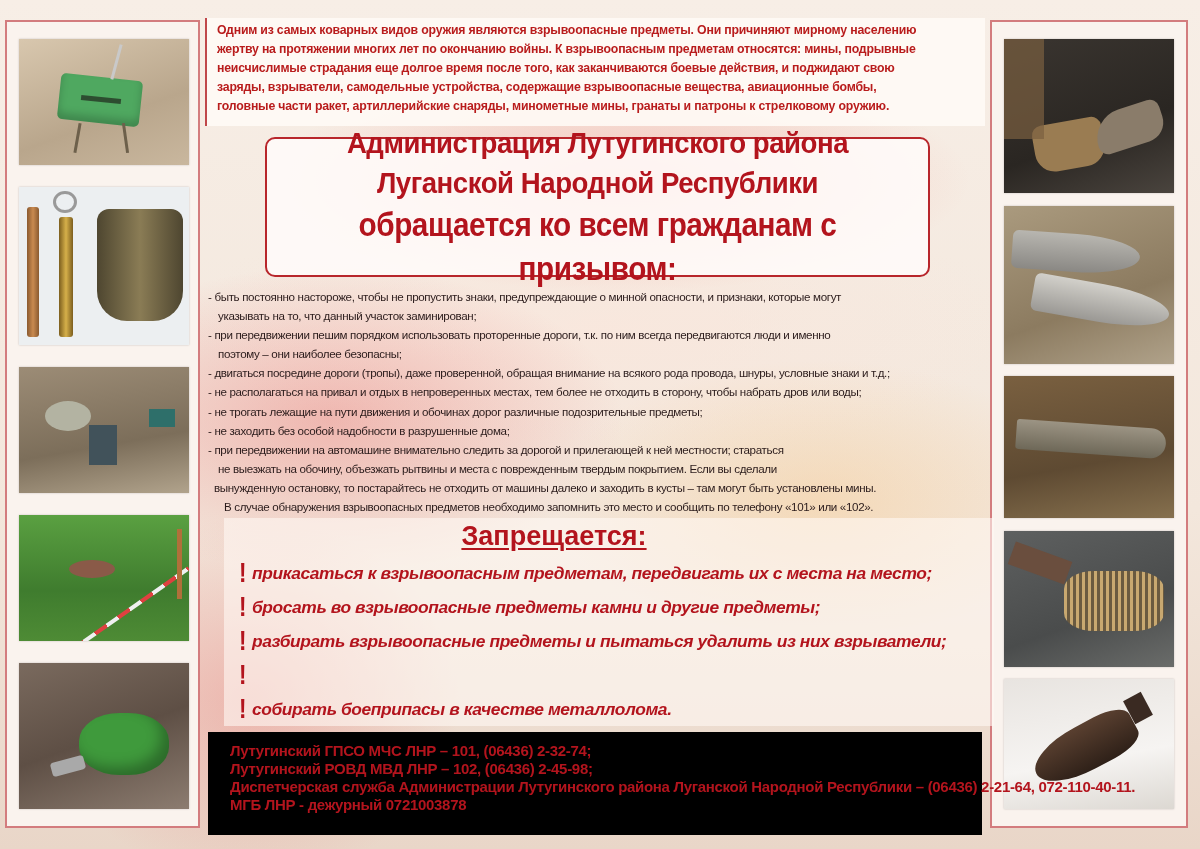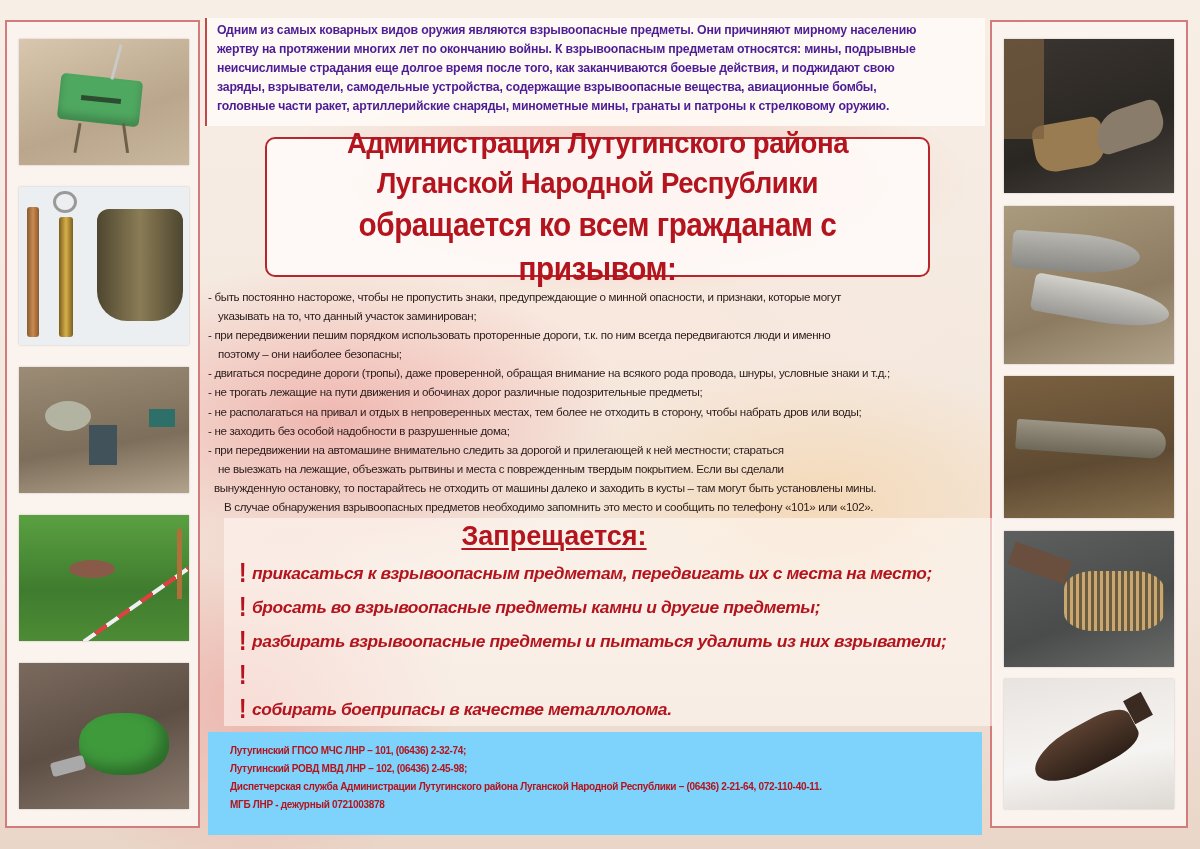--- a/index.html
+++ b/index.html
@@ -32,21 +32,21 @@
   }
   .photo.tall { height: 158px; }
   .photo .obj { position: absolute; }
 
   
   .intro {
     position: absolute; left: 205px; top: 18px; width: 780px; height: 108px;
     background: rgba(255,250,246,0.88);
     border-left: 2px solid #c0474a;
     box-sizing: border-box; padding: 3px 20px 0 10px;
-    color: #4c1d95; font-weight: bold; font-size: 12.3px; line-height: 19px;
+    color: #b91c1c; font-weight: bold; font-size: 12.3px; line-height: 19px;
     text-align: justify; letter-spacing: -0.2px;
     font-family: "Liberation Sans Narrow", "Liberation Sans", sans-serif;
     transform-origin: left top;
   }
   .intro span { display: block; }
   .title-box {
     position: absolute; left: 265px; top: 137px; width: 665px; height: 140px;
     border: 2px solid #b8262b; border-radius: 10px; box-sizing: border-box;
     background: rgba(255,252,250,0.85);
     text-align: center; color: #b3141d; font-weight: bold;
@@ -81,22 +81,22 @@
     width: 10px; color: #b3141d; font-weight: bold; font-size: 28px;
     line-height: 28px; margin-right: 4px; transform: scaleX(0.8);
   }
   .forbid-text {
     color: #b3141d; font-weight: bold; font-size: 17.4px; letter-spacing: -0.4px;
     white-space: nowrap;
     font-style: italic;
   }
   .contacts {
     position: absolute; left: 208px; top: 732px; width: 774px; height: 103px;
-    background: #7dd3fc; box-sizing: border-box; padding: 10px 0 0 22px;
-    color: #b3141d; font-weight: bold; font-size: 10px; line-height: 18px;
+    background: #000000; box-sizing: border-box; padding: 10px 0 0 22px;
+    color: #b3141d; font-weight: bold; font-size: 15px; line-height: 18px;
     letter-spacing: -0.3px;
   }
   .contacts .row { white-space: nowrap; }
 </style>
 </head>
 <body>
 
 <div class="bg-swoosh"></div>
 
 <div class="photo-col left">
@@ -165,25 +165,25 @@
   <div class="l2">Луганской Народной Республики</div>
   <div class="l3">обращается ко всем гражданам с призывом:</div>
 </div>
 
 <div class="advice">
   <div class="item">- быть постоянно настороже, чтобы не пропустить знаки, предупреждающие о минной опасности, и признаки,  которые могут</div>
   <div class="cont">указывать на то, что данный участок заминирован;</div>
   <div class="item">- при передвижении пешим порядком использовать проторенные дороги, т.к. по ним всегда передвигаются люди и именно</div>
   <div class="cont">поэтому – они наиболее безопасны;</div>
   <div class="item">- двигаться посредине дороги (тропы), даже проверенной, обращая внимание на всякого рода провода, шнуры,  условные знаки и т.д.;</div>
+  <div class="item">- не располагаться на привал и отдых в непроверенных местах, тем более не отходить в сторону, чтобы набрать дров или воды;</div>
   <div class="item">- не трогать лежащие на пути движения и обочинах дорог различные подозрительные предметы;</div>
-  <div class="item">- не располагаться на привал и отдых в непроверенных местах, тем более не отходить в сторону, чтобы набрать дров или воды;</div>
   <div class="item">- не заходить без особой надобности в разрушенные дома;</div>
   <div class="item">- при передвижении на автомашине внимательно следить за дорогой и прилегающей к ней местности; стараться</div>
-  <div class="cont">не выезжать на лежащие, объезжать рытвины и места с поврежденным твердым покрытием. Если вы сделали</div>
+  <div class="cont">не выезжать на обочину, объезжать рытвины и места с поврежденным твердым покрытием. Если вы сделали</div>
   <div class="cont" style="padding-left:6px">вынужденную остановку, то постарайтесь не отходить от машины далеко и заходить в кусты – там могут быть установлены мины.</div>
   <div class="final">В случае обнаружения взрывоопасных предметов необходимо  запомнить это место и сообщить по телефону «101» или «102».</div>
 </div>
 
 <div class="forbid-panel">
   <div class="forbid-title">Запрещается:</div>
   <div class="forbid-list">
     <div class="forbid-item">
       <span class="excl">!</span>
       <span class="forbid-text">прикасаться к взрывоопасным предметам, передвигать их с места на место;</span>

